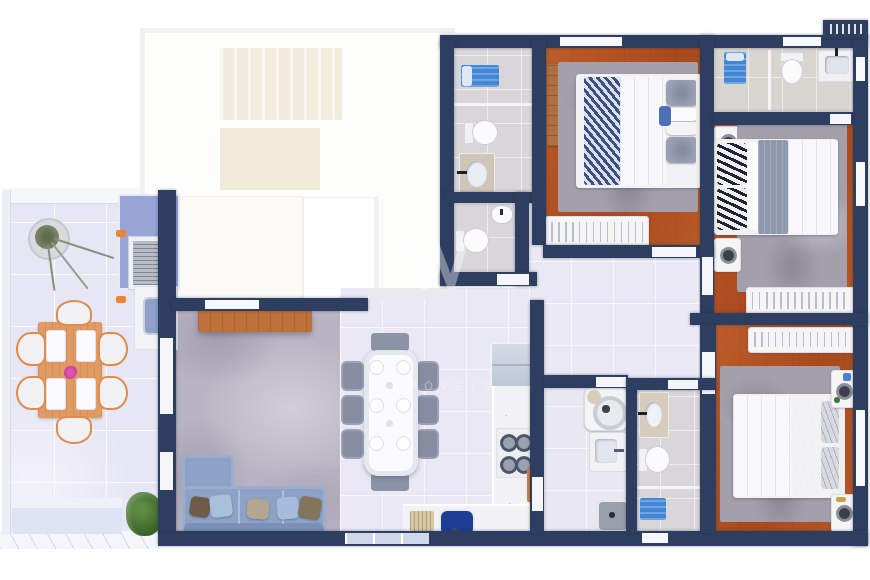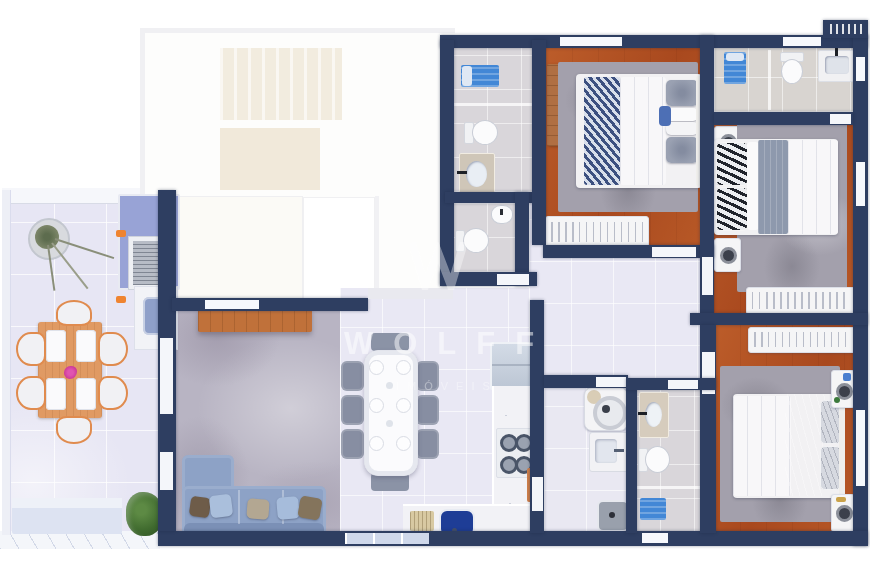--- a/index.html
+++ b/index.html
@@ -283,16 +283,15 @@
   <div class="a wall" style="left:626px;top:388px;width:11px;height:145px;"></div>
   <div class="a wall" style="left:626px;top:378px;width:90px;height:12px;"></div>
   <div class="a" style="left:668px;top:380px;width:30px;height:9px;background:#f4f6fa;"></div>
   <div class="a wall" style="left:823px;top:20px;width:45px;height:18px;">
     <div class="a" style="left:7px;top:4px;width:34px;height:10px;background:repeating-linear-gradient(90deg,rgba(255,255,255,.85) 0 2px,transparent 2px 6px);"></div>
   </div>
 
   <svg class="a" style="left:410px;top:242px;opacity:.38;" width="56" height="48" viewBox="0 0 56 48">
     <polyline points="3,4 15,44 28,10 41,44 53,4" fill="none" stroke="#ffffff" stroke-width="8" stroke-linecap="square"></polyline>
   </svg>
-  <div class="a wm" style="left:344px;top:326px;font-size:31px;font-weight:bold;letter-spacing:20px;">WOLFF</div>
   <div class="a wm" style="left:396px;top:380px;font-size:11px;letter-spacing:8px;opacity:.75;">IMÓVEIS</div>
 
 </div>
 
 </body></html>

